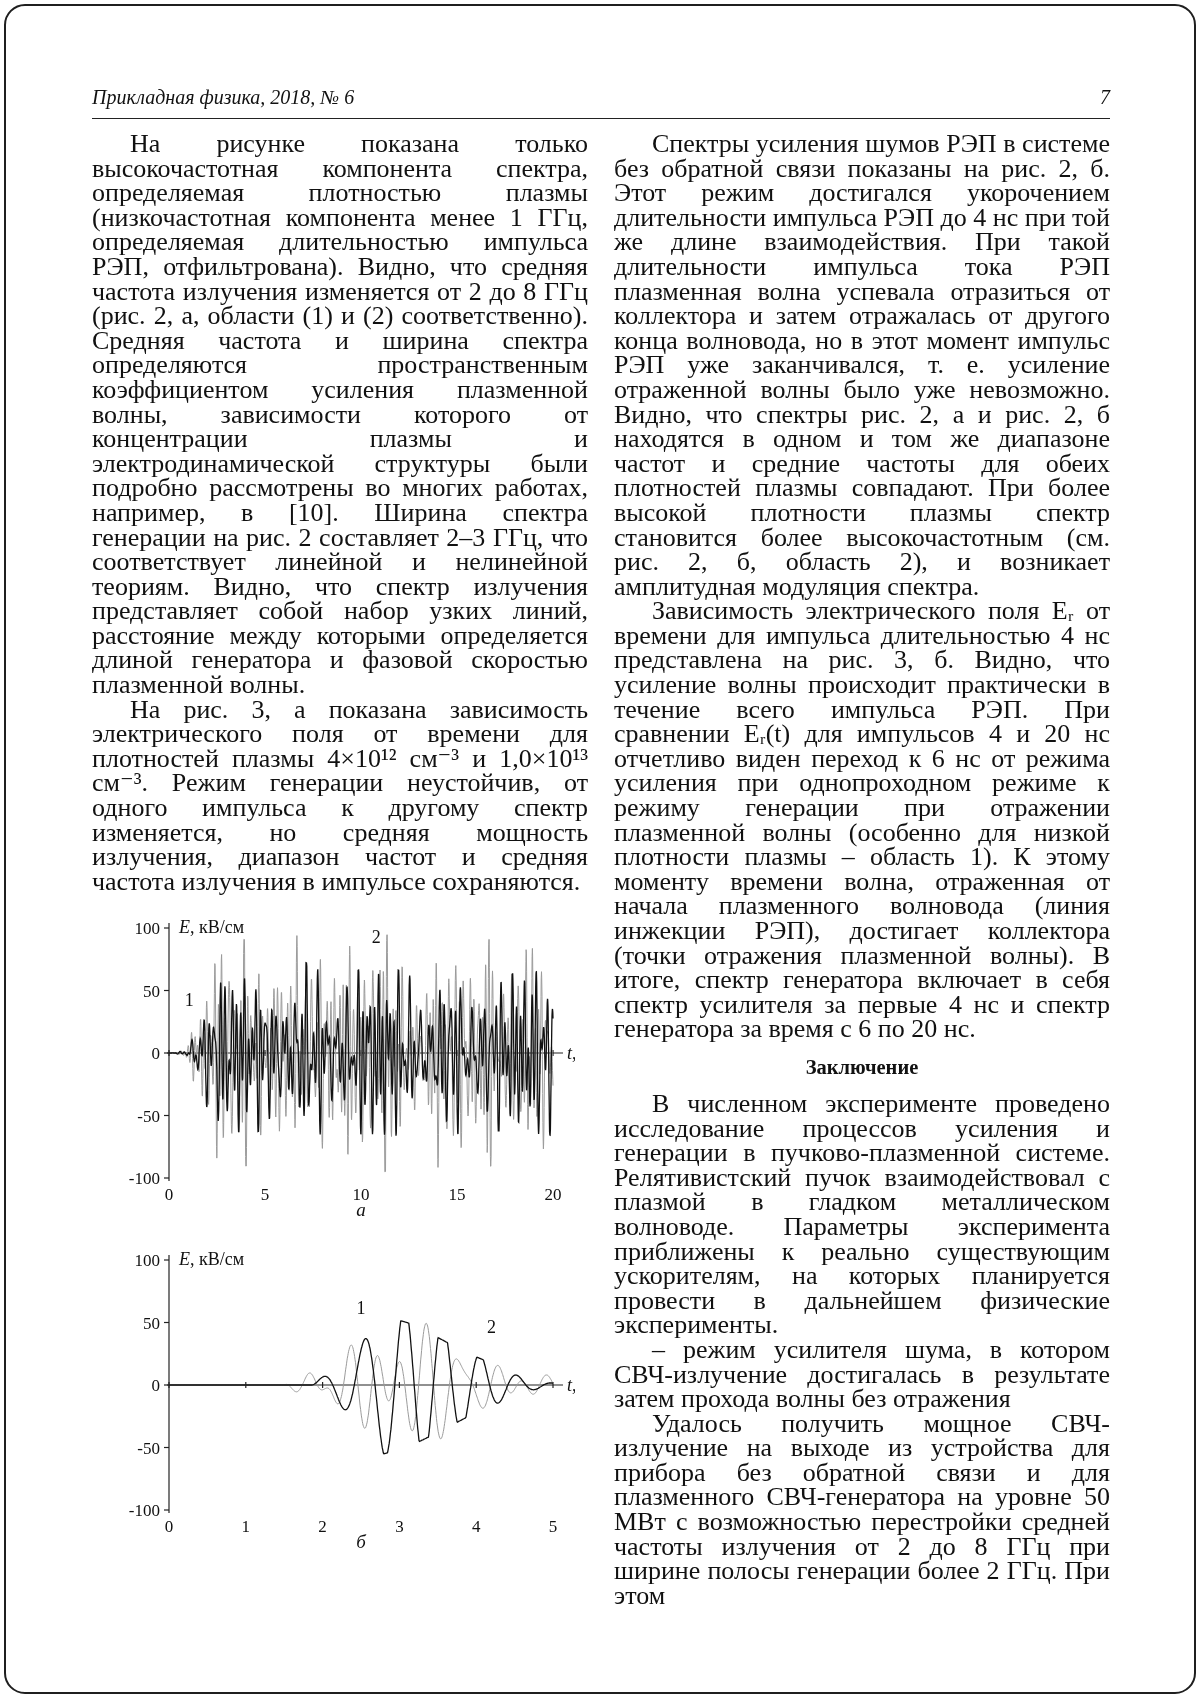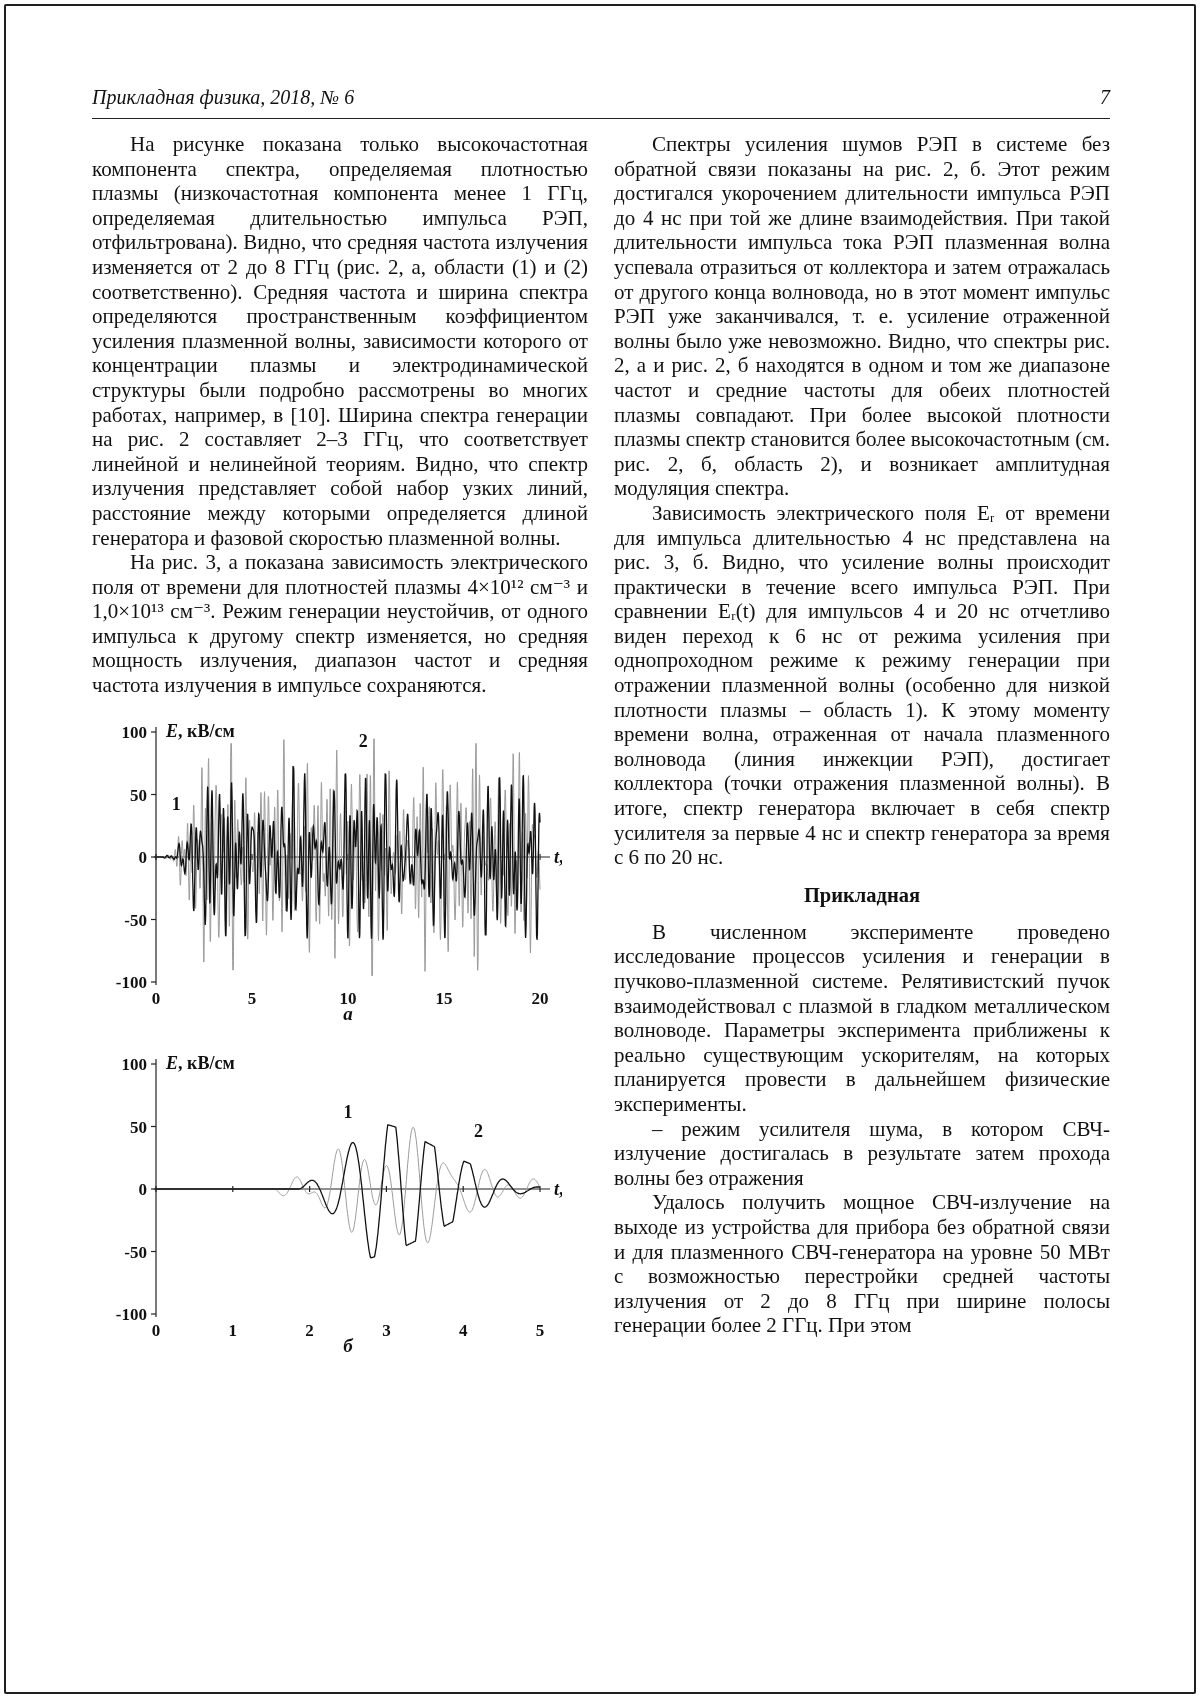--- a/index.html
+++ b/index.html
@@ -3,21 +3,21 @@
 <meta charset="utf-8">
 <style>
   * { box-sizing: border-box; }
   html, body { margin: 0; padding: 0; background: #ffffff; }
   .page {
     position: relative;
     width: 1192px;
     height: 1690px;
     margin: 4px;
     border: 2px solid #1f1f1f;
-    border-radius: 2px;
+    border-radius: 21px;
     background: #ffffff;
     font-family: "Liberation Serif", "DejaVu Serif", "DejaVu Sans", serif;
     color: #111;
     overflow: hidden;
   }
   .header {
     position: absolute;
     top: 80px; left: 86px; right: 84px;
     display: flex;
     justify-content: space-between;
@@ -33,30 +33,30 @@
     position: absolute;
     top: 126px; left: 86px; right: 84px;
     display: flex;
     gap: 26px;
   }
   .col { width: 498px; }
   p.body-text {
     margin: 0;
     text-indent: 38px;
     text-align: justify;
-    font-size: 21px;
+    font-size: 26px;
     line-height: 24.6px;
   }
   .section-heading {
     margin: 14px 0 13px 0;
     text-align: center;
     font-size: 20.5px;
     font-weight: bold;
   }
-  .chart-figure { margin: 20px 0 0 0; text-align: left; font-weight: bold; }
+  .chart-figure { margin: 20px 0 0 0; text-align: center; }
   .chart-figure svg { display: inline-block; }
   svg text { font-family: "Liberation Serif", "DejaVu Serif", serif; fill: #111; }
   svg .tick { font-size: 17px; }
   svg .axis-title { font-size: 18px; }
   svg .series-label { font-size: 18px; }
   svg .sub-label { font-size: 19px; }
   .caption {
     margin: 16px 2px 0 0;
     font-size: 17.5px;
     line-height: 22px;
@@ -151,20 +151,20 @@
             <text x="256" y="67.75" class="series-label" text-anchor="middle">1</text>
             <text x="256" y="302" class="sub-label" text-anchor="middle" font-style="italic">б</text>
           </svg>
       </figure>
 
     </div>
 
     <div class="col">
       <p class="body-text">Спектры усиления шумов РЭП в системе без обратной связи показаны на рис. 2, б. Этот режим достигался укорочением длительности импульса РЭП до 4 нс при той же длине взаимодействия. При такой длительности импульса тока РЭП плазменная волна успевала отразиться от коллектора и затем отражалась от другого конца волновода, но в этот момент импульс РЭП уже заканчивался, т. е. усиление отраженной волны было уже невозможно. Видно, что спектры рис. 2, а и рис. 2, б находятся в одном и том же диапазоне частот и средние частоты для обеих плотностей плазмы совпадают. При более высокой плотности плазмы спектр становится более высокочастотным (см. рис. 2, б, область 2), и возникает амплитудная модуляция спектра.</p>
       <p class="body-text">Зависимость электрического поля Eᵣ от времени для импульса длительностью 4 нс представлена на рис. 3, б. Видно, что усиление волны происходит практически в течение всего импульса РЭП. При сравнении Eᵣ(t) для импульсов 4 и 20 нс отчетливо виден переход к 6 нс от режима усиления при однопроходном режиме к режиму генерации при отражении плазменной волны (особенно для низкой плотности плазмы – область 1). К этому моменту времени волна, отраженная от начала плазменного волновода (линия инжекции РЭП), достигает коллектора (точки отражения плазменной волны). В итоге, спектр генератора включает в себя спектр усилителя за первые 4 нс и спектр генератора за время с 6 по 20 нс.</p>
-      <h3 class="section-heading">Прикладная</h3>
+      <h3 class="section-heading">Заключение</h3>
       <p class="body-text">В численном эксперименте проведено исследование процессов усиления и генерации в пучково-плазменной системе. Релятивистский пучок взаимодействовал с плазмой в гладком металлическом волноводе. Параметры эксперимента приближены к реально существующим ускорителям, на которых планируется провести в дальнейшем физические эксперименты.</p>
       <p class="body-text">– режим усилителя шума, в котором СВЧ-излучение достигалась в результате затем прохода волны без отражения</p>
       <p class="body-text">Удалось получить мощное СВЧ-излучение на выходе из устройства для прибора без обратной связи и для плазменного СВЧ-генератора на уровне 50 МВт с возможностью перестройки средней частоты излучения от 2 до 8 ГГц при ширине полосы генерации более 2 ГГц. При этом</p>
     </div>
 
   </div>
 </div>
 
 </body></html>

